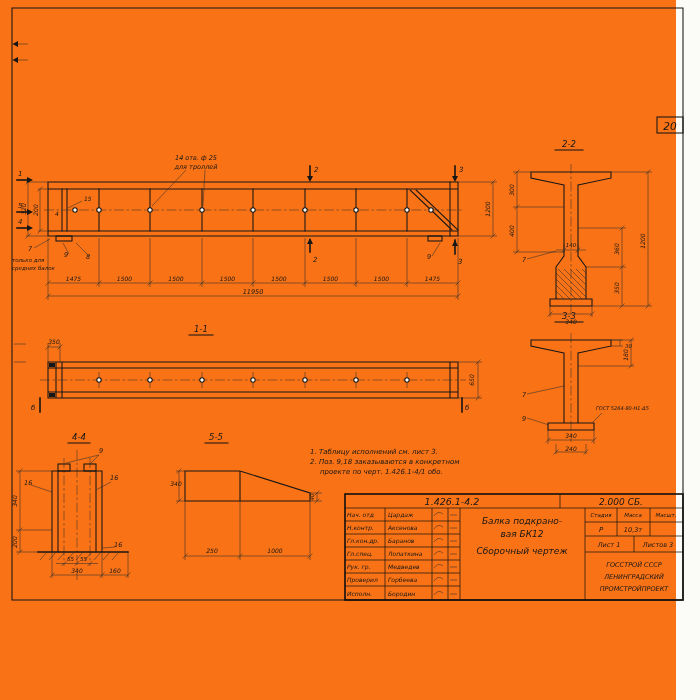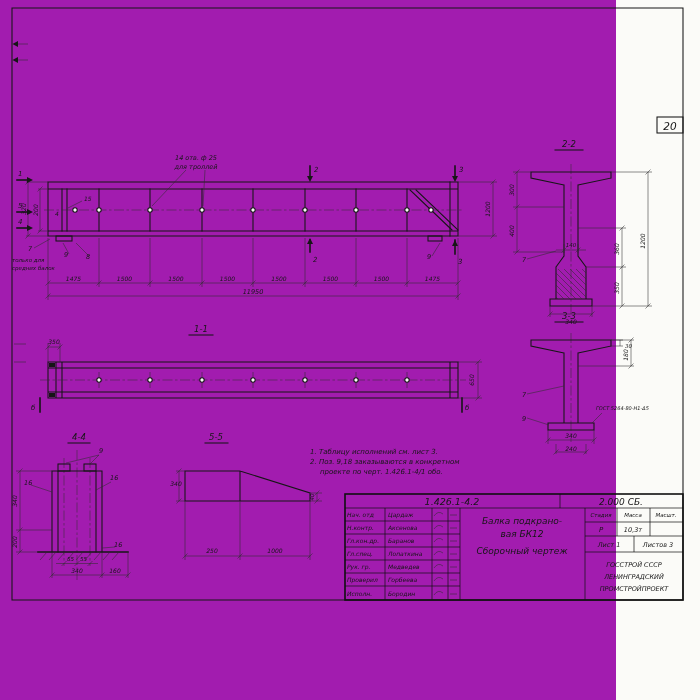--- a/index.html
+++ b/index.html
@@ -1,16 +1,16 @@
 <!DOCTYPE html>
 <html><head>
 <meta charset="utf-8">
 <style>
   html,body{margin:0;padding:0;background:#fbfbf8;}
-  .stage{width:616px;height:700px;position:relative;background:#a21caf;}
+  .stage{width:676px;height:700px;position:relative;background:#f97316;}
   svg text{font-family:"DejaVu Sans",sans-serif;fill:#161616;font-style:italic;}
   .t5{font-size:5px}.t55{font-size:5.5px}.t6{font-size:6px}.t65{font-size:6.5px}
   .t7{font-size:7px}.t8{font-size:8.5px}.t9{font-size:9px}.t95{font-size:9.5px}.t10{font-size:10.5px}
   .mid{text-anchor:middle}
   .o{stroke:#161616;stroke-width:1.05;fill:none;stroke-linecap:square}
   .o2{stroke:#161616;stroke-width:1.6;fill:none;stroke-linecap:square}
   .d{stroke:#2e2e2e;stroke-width:0.55;fill:none}
   .c{stroke:#2e2e2e;stroke-width:0.5;fill:none;stroke-dasharray:10 2.5 2.5 2.5}
   .tb{stroke:#101010;stroke-width:1.6;fill:none}
   .tbl{stroke:#101010;stroke-width:0.7;fill:none}

